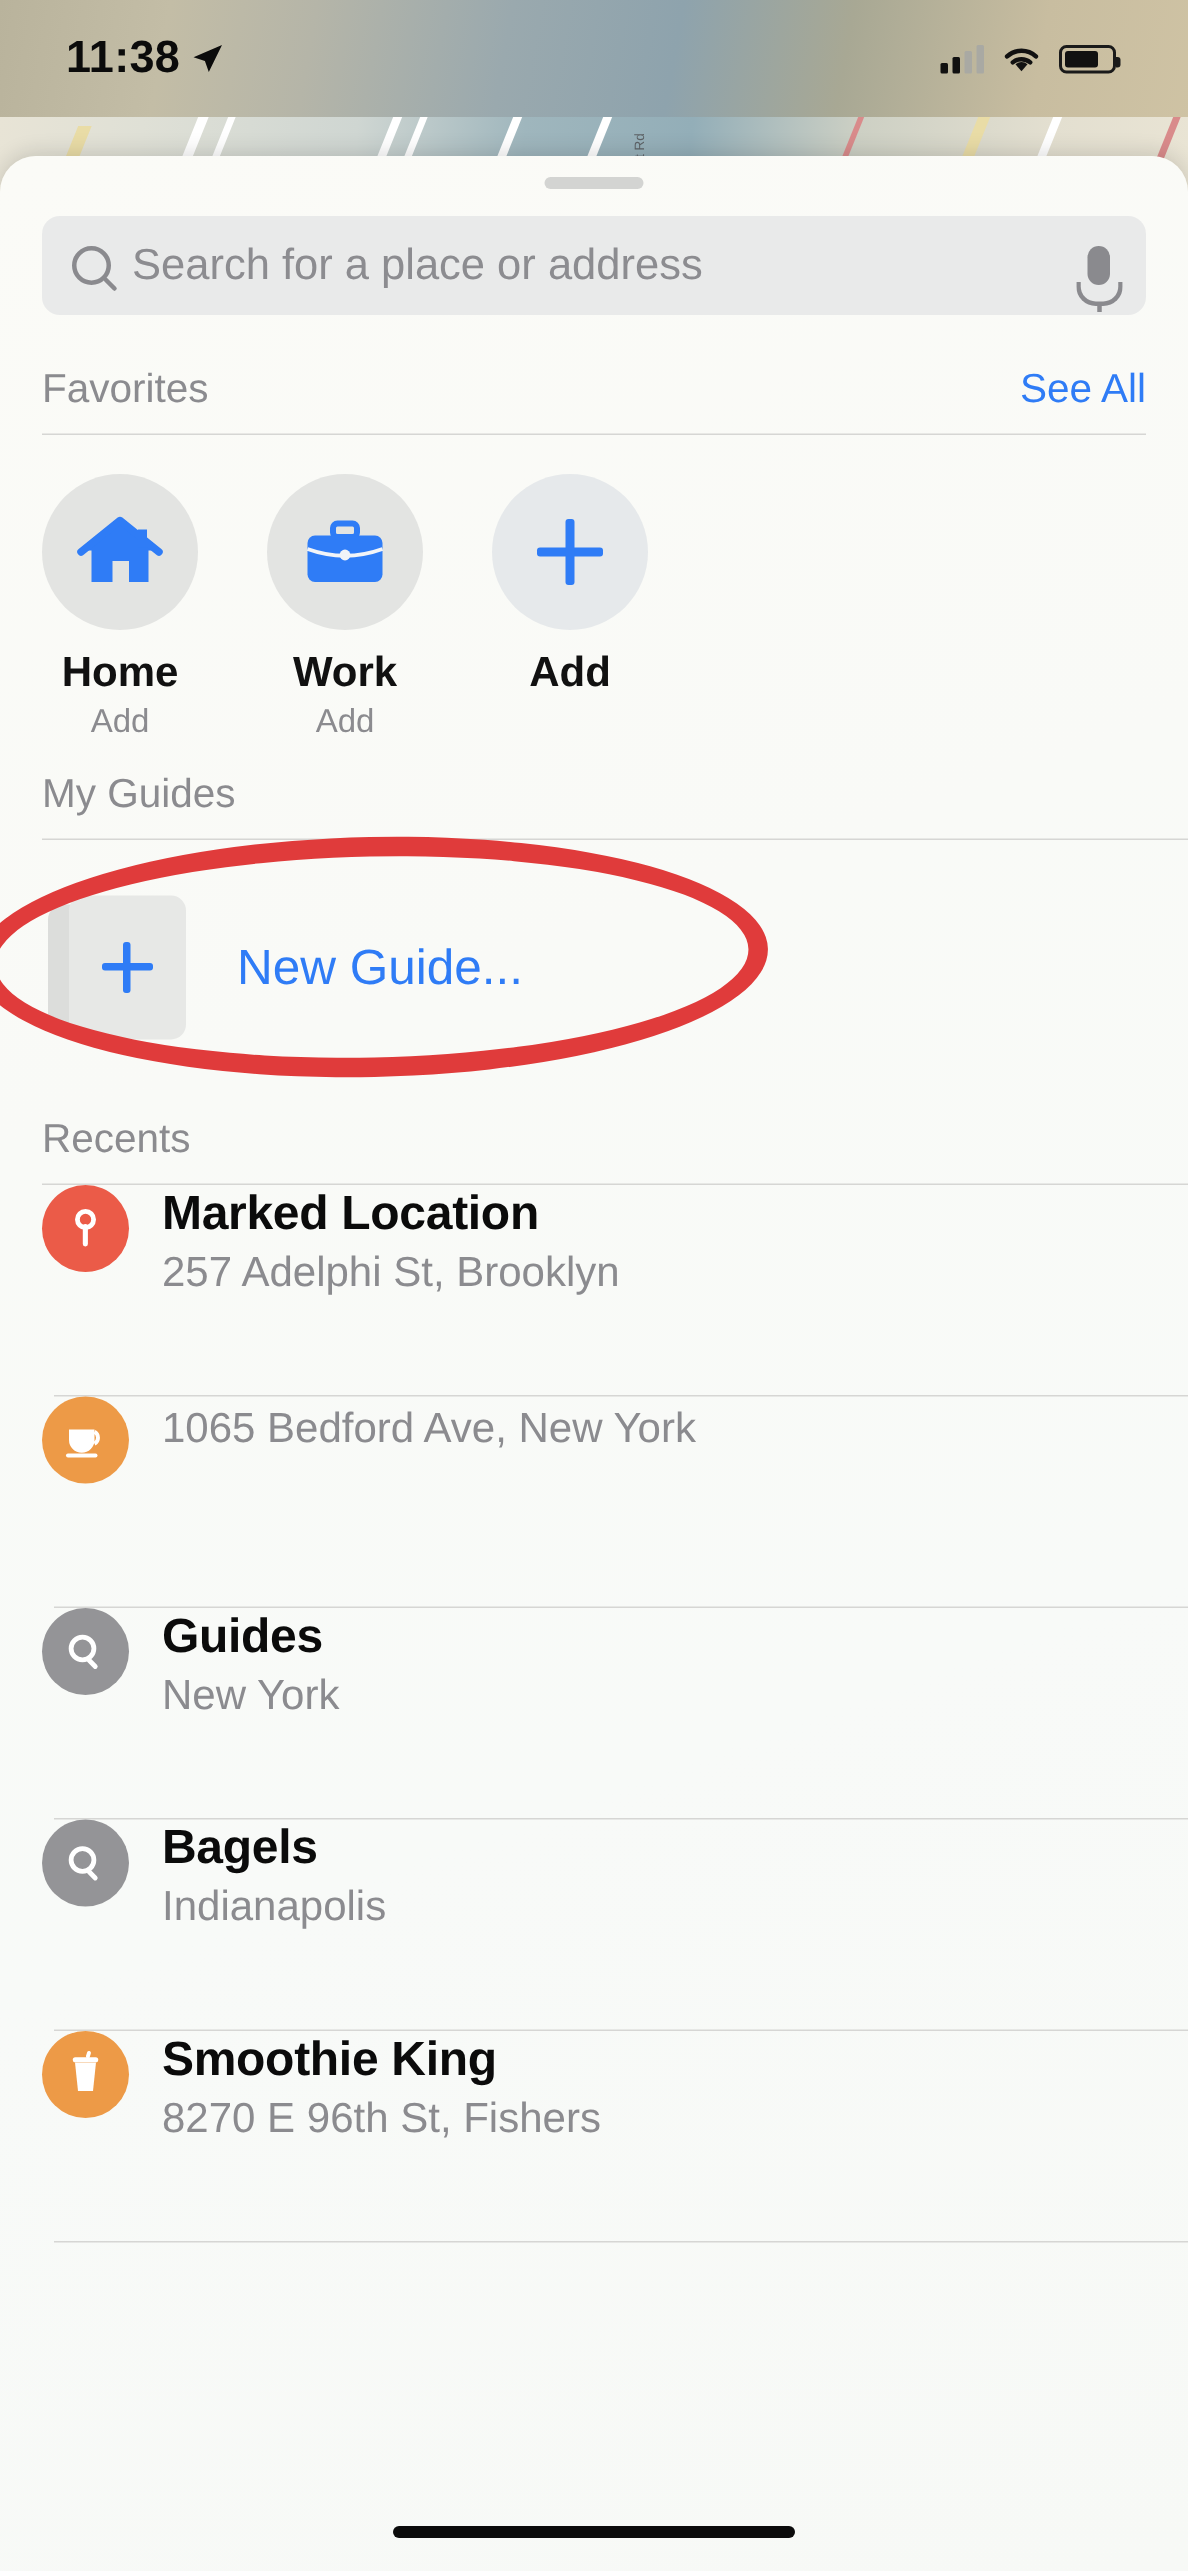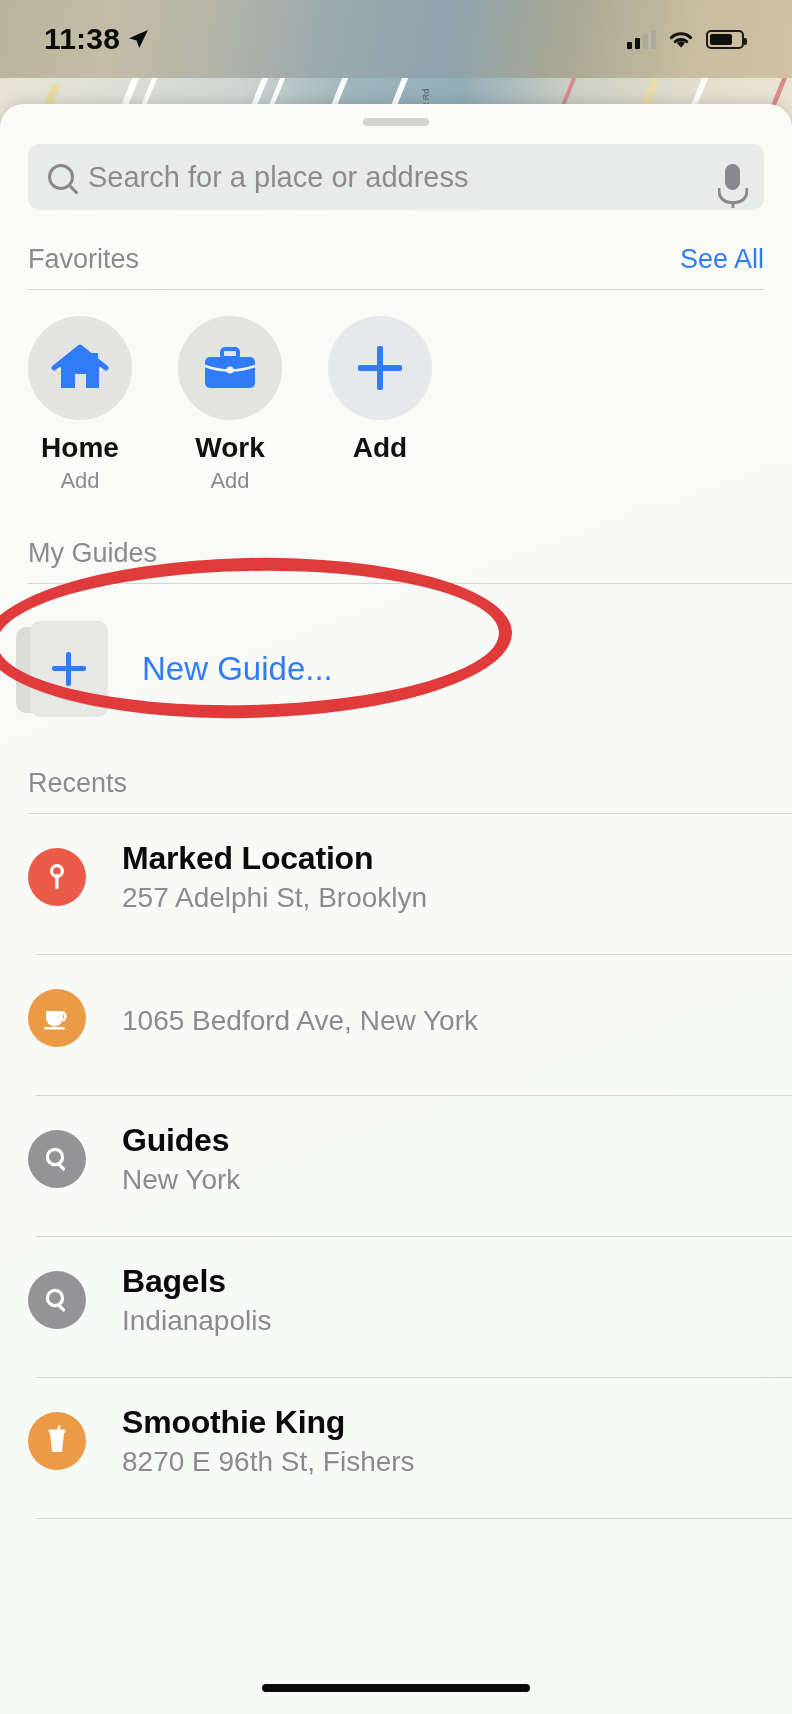--- a/index.html
+++ b/index.html
@@ -128,21 +128,21 @@
     position:relative; width:44px; height:44px;
   }
   .plus-glyph::before, .plus-glyph::after {
     content:""; position:absolute; background:#2f7cf6; border-radius:2px;
   }
   .plus-glyph::before { left:0; top:19px; width:44px; height:6px; }
   .plus-glyph::after { top:0; left:19px; height:44px; width:6px; }
 
   
   .guides-row {
-    display:flex; align-items:center; padding:0 16px; margin-top:30px; gap:30px;
+    display:flex; align-items:center; padding:0 32px; margin-top:30px; gap:30px;
     height:110px;
   }
   .guide-icon { position:relative; width:96px; height:96px; flex:none; }
   .guide-back {
     position:absolute; left:0; top:6px; width:78px; height:86px;
     background:#dcdddb; border-radius:10px;
   }
   .guide-front {
     position:absolute; left:14px; top:0; width:78px; height:96px;
     background:#e7e8e6; border-radius:10px;
@@ -151,21 +151,21 @@
   .guide-plus { position:relative; width:34px; height:34px; }
   .guide-plus::before, .guide-plus::after {
     content:""; position:absolute; background:#2f7cf6; border-radius:2px;
   }
   .guide-plus::before { left:0; top:14px; width:34px; height:5px; }
   .guide-plus::after { top:0; left:14px; height:34px; width:5px; }
   .guide-label { font-size:33px; color:#2f7cf6; }
 
   
   .rec-item {
-    display:flex; align-items:center; gap:36px; padding:0 28px; height:126px;
+    display:flex; gap:22px; padding:0 28px; height:126px;
   }
   .rec-icon {
     width:58px; height:58px; border-radius:50%; flex:none;
     display:flex; align-items:center; justify-content:center;
   }
   .rec-texts { flex:1; }
   .rec-title { font-size:32px; font-weight:700; color:#0b0b0b; letter-spacing:-0.2px; }
   .rec-sub { font-size:28px; color:#8b8b8f; margin-top:5px; }
 
   
@@ -277,21 +277,21 @@
       <div class="fav">
         <div class="fav-circle" style="background:#e6e9eb;">
           <div class="plus-glyph"></div>
         </div>
         <div class="fav-label">Add</div>
         <div class="fav-sub"></div>
       </div>
 
     </div>
 
-    <div class="sec-head" style="margin-top:44px;">
+    <div class="sec-head" style="margin-top:20px;">
       <div class="sec-title">My Guides</div>
     </div>
     <div class="rule" style="margin-right:0;"></div>
 
     <div class="guides-row">
       <div class="guide-icon">
         <div class="guide-back"></div>
         <div class="guide-front">
             <div class="guide-plus"></div>
           </div>

